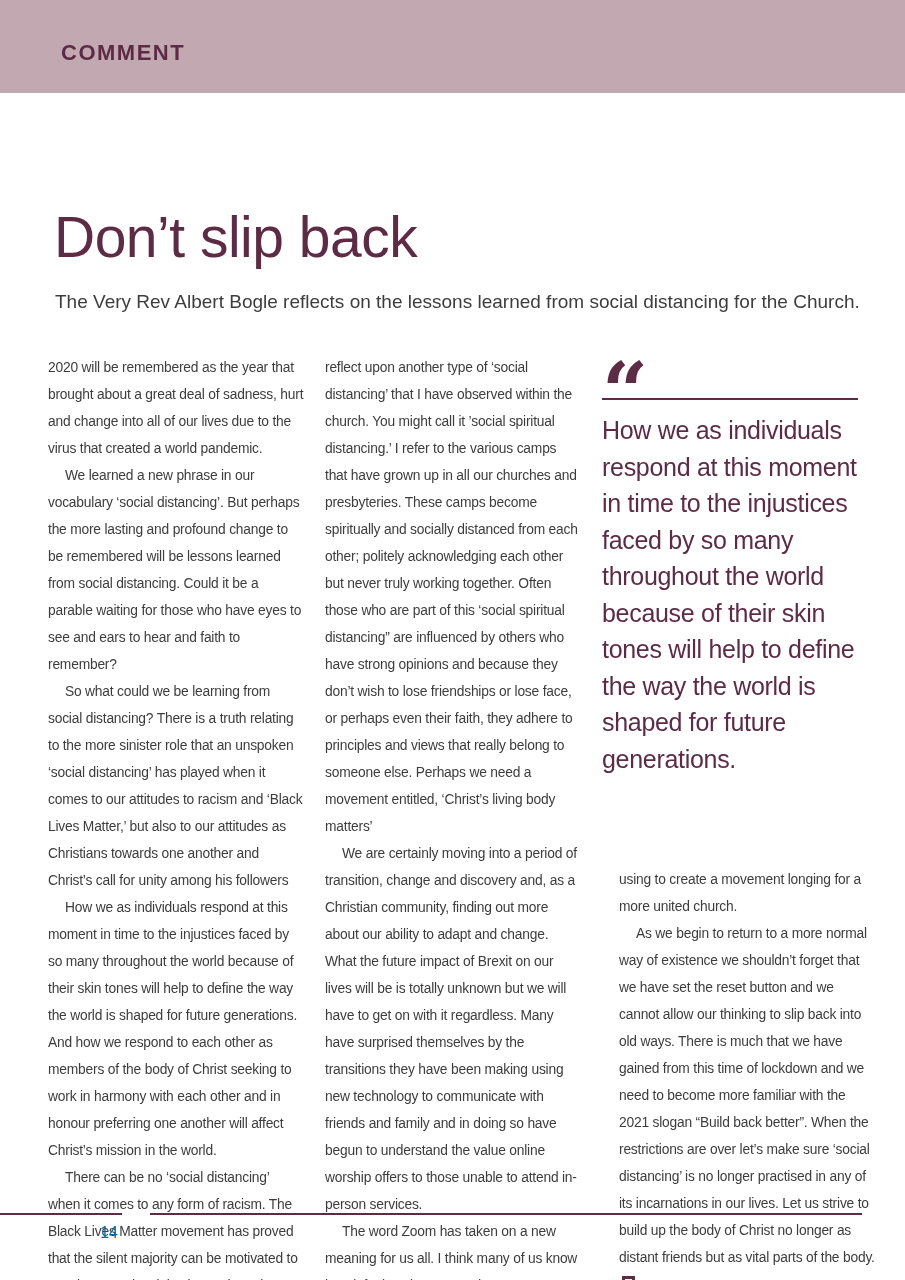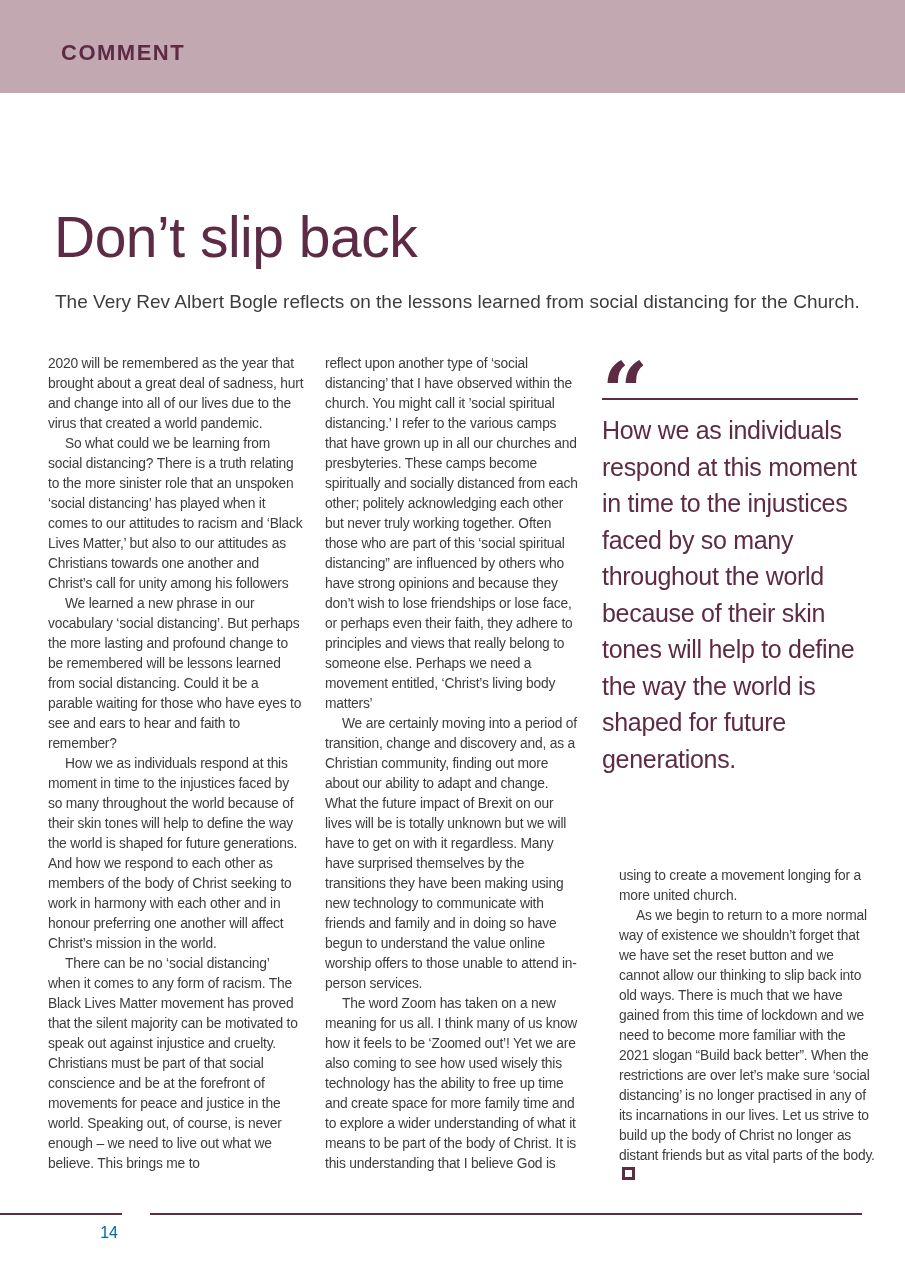--- a/index.html
+++ b/index.html
@@ -56,21 +56,21 @@
     display: flex;
     gap: 21px;
   }
   .col {
     width: 256px;
     position: relative;
   }
   .body-p {
     margin: 0;
     font-size: 13.8px;
-    line-height: 20px;
+    line-height: 27px;
     letter-spacing: -0.2px;
     color: #3d3d3d;
     text-align: left;
   }
   .indent { text-indent: 17px; }
 
   
   .pullquote { width: 256px; }
   .pq-icon {
     display: block;
@@ -142,22 +142,22 @@
   <div class="band"></div>
   <div class="section-label">COMMENT</div>
 
   <h1 class="title">Don’t slip back</h1>
   <p class="standfirst">The Very Rev Albert Bogle reflects on the lessons learned from social distancing for the Church.</p>
 
   <div class="columns">
 
     <div class="col">
       <p class="body-p">2020 will be remembered as the year that brought about a great deal of sadness, hurt and change into all of our lives due to the virus that created a world pandemic.</p>
+      <p class="body-p indent">We learned a new phrase in our vocabulary ‘social distancing’. But perhaps the more lasting and profound change to be remembered will be lessons learned from social distancing.  Could it be a parable waiting for those who have eyes to see and ears to hear and faith to remember?</p>
       <p class="body-p indent">So what could we be learning from social distancing? There is a truth relating to the more sinister role that an unspoken ‘social distancing’ has played when it comes to our attitudes to racism and ‘Black Lives Matter,’ but also to our attitudes as Christians towards one another and Christ’s call for unity among his followers</p>
-      <p class="body-p indent">We learned a new phrase in our vocabulary ‘social distancing’. But perhaps the more lasting and profound change to be remembered will be lessons learned from social distancing.  Could it be a parable waiting for those who have eyes to see and ears to hear and faith to remember?</p>
       <p class="body-p indent">How we as individuals respond at this moment in time to the injustices faced by so many throughout the world because of their skin tones will help to define the way the world is shaped for future generations. And how we respond to each other as members of the body of Christ seeking  to work in harmony with each other and in honour preferring one another will affect Christ’s mission in the world.</p>
       <p class="body-p indent">There can be no ‘social distancing’ when it comes to any form of racism. The Black Lives Matter movement has proved that the silent majority can be motivated to speak out against injustice and cruelty. Christians must be part of that social conscience and be at the forefront of movements for peace and justice in the world. Speaking out, of course, is never enough – we need to live out what we believe. This brings me to</p>
     </div>
 
     <div class="col">
       <p class="body-p">reflect upon another type of ‘social distancing’ that I have observed within the church. You might call it ’social spiritual distancing.’ I refer to the various camps that have grown up in all our churches and presbyteries. These camps become spiritually and socially distanced from each other; politely acknowledging each other but never truly working together. Often those who are part of this ‘social spiritual distancing” are influenced by others who have strong opinions and because they don’t wish to lose friendships or lose face, or perhaps even their faith, they adhere to principles and views that really belong to someone else. Perhaps we need a movement entitled, ‘Christ’s living body matters’</p>
       <p class="body-p indent">We are certainly moving into a period of transition, change and discovery and, as a Christian community, finding out more about our ability to adapt and change. What the future impact of Brexit on our lives will be is totally unknown but we will have to get on with it regardless. Many have surprised themselves by the transitions they have been making using new technology to communicate with friends and family and in doing so have begun to understand the value online worship offers to those unable to attend in-person services.</p>
       <p class="body-p indent">The word Zoom has taken on a new meaning for us all. I think many of us know how it feels to be ‘Zoomed out’! Yet we are also coming to see how used wisely this technology has the ability to free up time and create space for more family time and to explore a wider understanding of what it means to be part of the body of Christ. It is this understanding that I believe God is</p>
     </div>
 

